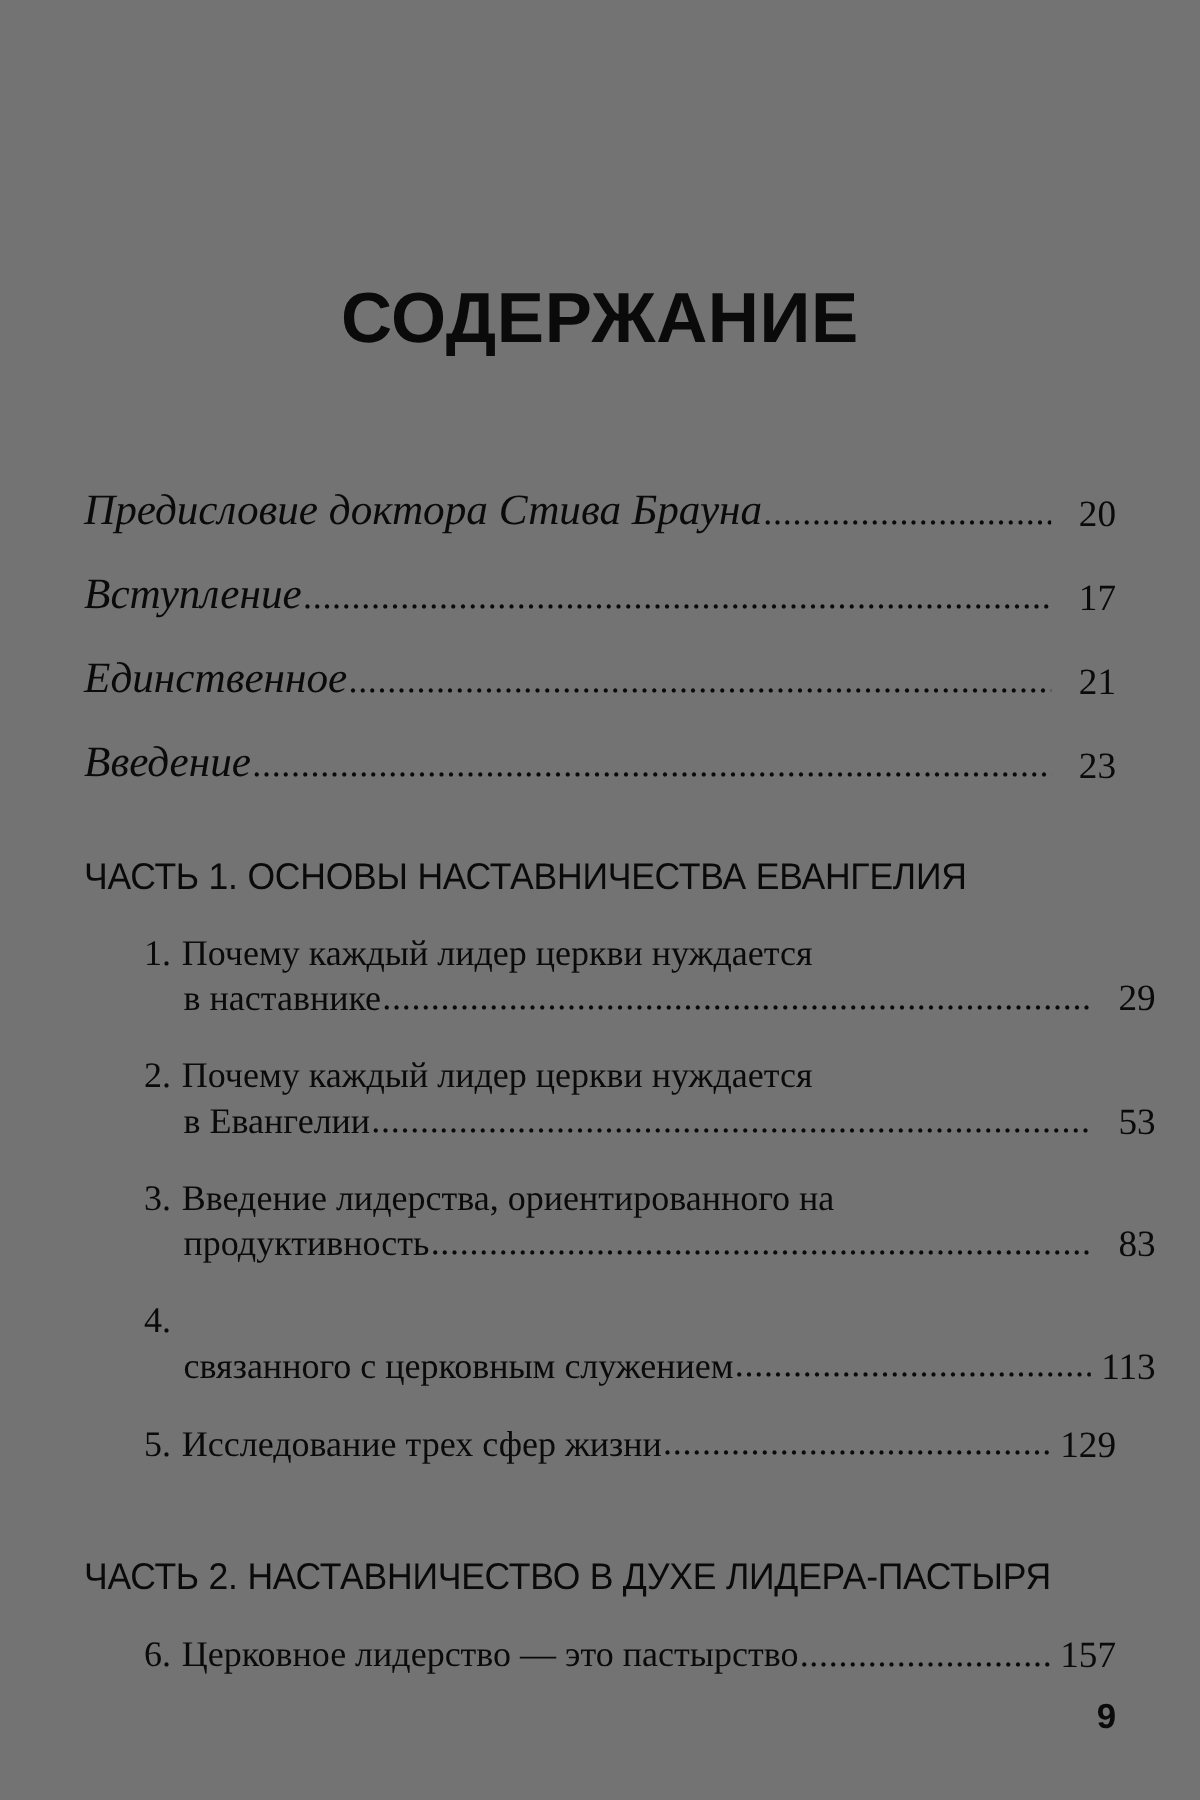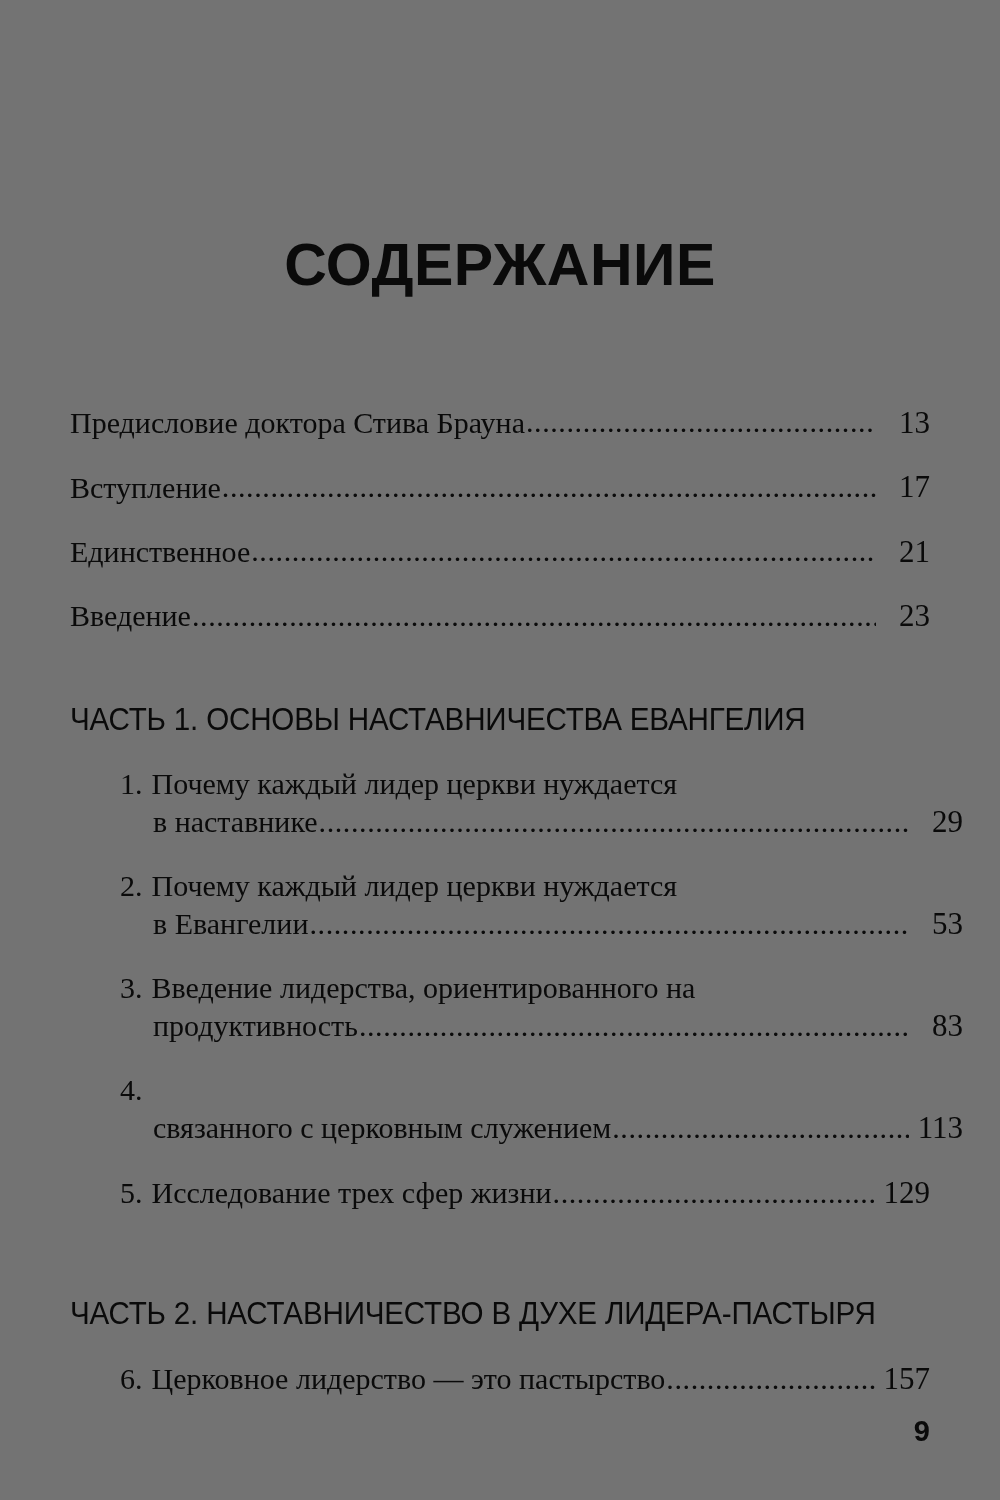--- a/index.html
+++ b/index.html
@@ -48,22 +48,23 @@
     display: flex;
     align-items: flex-end;
     width: 100%;
     margin-bottom: 31px;
     line-height: 1.08;
   }
   .front-row:last-child { margin-bottom: 12px; }
 
   .front-label {
     font-family: "Liberation Serif", "DejaVu Serif", serif;
+    font-style: italic;
     font-weight: 400;
-    font-size: 30px;
+    font-size: 36px;
     white-space: nowrap;
     flex: 0 0 auto;
   }
 
   .leader {
     flex: 1 1 auto;
     min-width: 8px;
     position: relative;
     height: 1em;
     overflow: hidden;
@@ -98,21 +99,21 @@
     font-weight: 400;
     font-size: 31px;
     letter-spacing: -0.2px;
     color: #0a0a0a;
     white-space: nowrap;
     transform: scaleX(0.955);
     transform-origin: left center;
     line-height: 1.1;
   }
 
-  .part-block { margin-top: 11px; }
+  .part-block { margin-top: 0; }
 
   
   .chapters {
     margin: 0;
     padding: 0;
     margin-left: 50px;
   }
 
   .chapter {
     margin-bottom: 27px;
@@ -169,21 +170,21 @@
 
   <div class="toc-title">СОДЕРЖАНИЕ</div>
 
   <div class="toc-body">
 
     <div class="front-list">
 
       <div class="front-row">
         <span class="front-label">Предисловие доктора Стива Брауна</span>
         <span class="leader"></span>
-        <span class="pagenum">13</span>
+        <span class="pagenum">20</span>
       </div>
 
       <div class="front-row">
         <span class="front-label">Вступление</span>
         <span class="leader"></span>
         <span class="pagenum">17</span>
       </div>
 
       <div class="front-row">
         <span class="front-label">Единственное</span>

